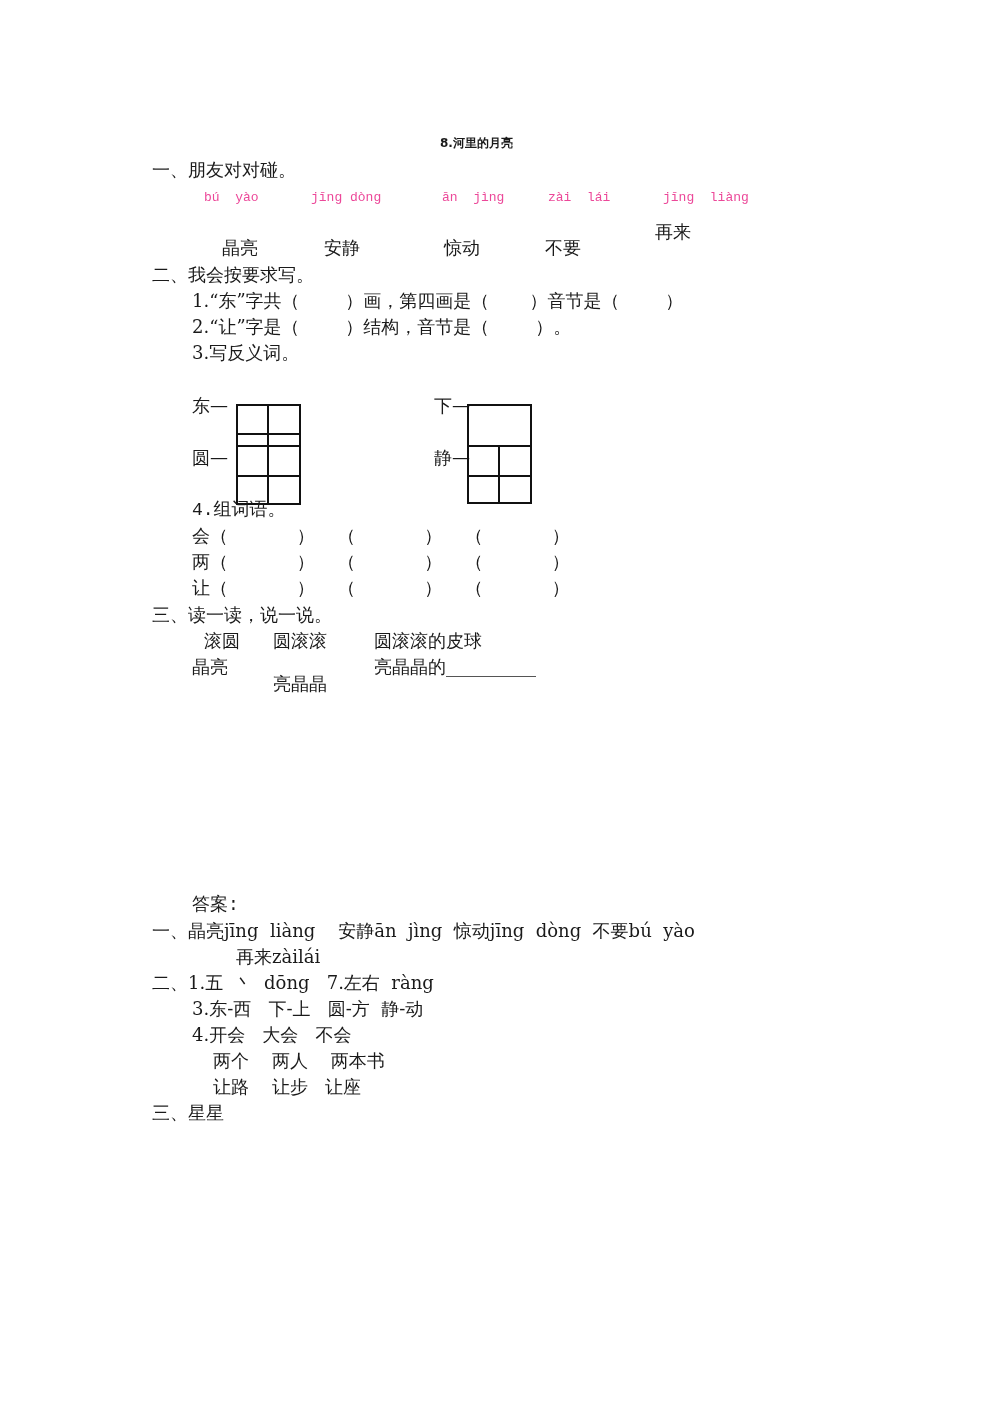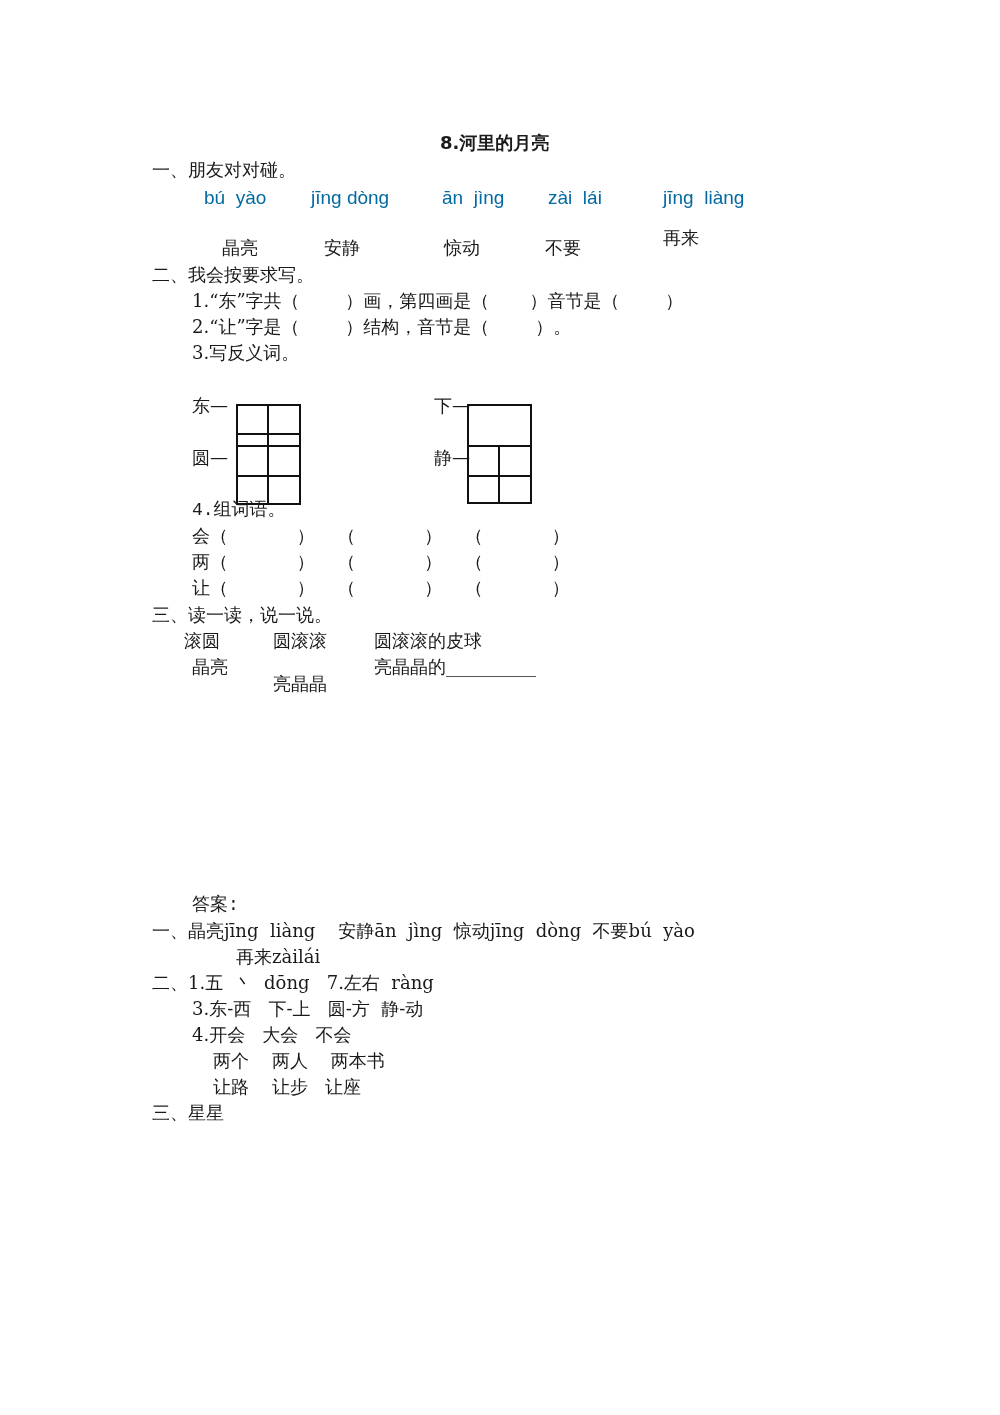--- a/index.html
+++ b/index.html
@@ -1,20 +1,20 @@
 <!DOCTYPE html>
 <html><head>
   <meta charset="utf-8">
   <style>
     html, body { margin: 0; padding: 0; background: #ffffff; }
     body { width: 1000px; height: 1415px; position: relative; overflow: hidden;
            font-family: "DejaVu Serif", "Liberation Serif", serif; color: #1a1a1a; }
     .t { position: absolute; white-space: pre; font-size: 18px; line-height: 20px; }
-    .title { font-family: "DejaVu Sans", "Liberation Sans", sans-serif; font-weight: bold; font-size: 18px; }
-    .py { font-family: Liberation Sans, sans-serif; font-size: 19px; color: #0369a1; }
+    .title { font-family: "DejaVu Sans", "Liberation Sans", sans-serif; font-weight: bold; font-size: 12px; }
+    .py { font-family: Liberation Mono, monospace; font-size: 13px; color: #ec4899; }
     .big { font-size: 18px; }
     .grid { position: absolute; border: 2px solid #111; box-sizing: border-box; }
     .hl { position: absolute; height: 2px; background: #111; }
     .vl { position: absolute; width: 2px; background: #111; }
     .blank { display: inline-block; width: 90px; border-bottom: 1px solid #555; height: 16px; vertical-align: bottom; }
   </style>
 </head>
 <body>
 
 <div class="t title" style="left:440px; top:133px;">8.河里的月亮</div>
@@ -23,21 +23,21 @@
 <div class="t py" style="left:204px; top:188px;">bú  yào</div>
 <div class="t py" style="left:311px; top:188px;">jīng dòng</div>
 <div class="t py" style="left:442px; top:188px;">ān  jìng</div>
 <div class="t py" style="left:548px; top:188px;">zài  lái</div>
 <div class="t py" style="left:663px; top:188px;">jīng  liàng</div>
 
 <div class="t big" style="left:222px; top:238px;">晶亮</div>
 <div class="t big" style="left:324px; top:238px;">安静</div>
 <div class="t big" style="left:444px; top:238px;">惊动</div>
 <div class="t big" style="left:545px; top:238px;">不要</div>
-<div class="t big" style="left:655px; top:228px;margin-left:8px;">再来</div>
+<div class="t big" style="left:655px; top:222px;">再来</div>
 
 <div class="t" style="left:152px; top:265px;">二、我会按要求写。</div>
 <div class="t" style="left:192px; top:291px;">1.“东”字共（        ）画，第四画是（       ）音节是（        ）</div>
 <div class="t" style="left:192px; top:317px;">2.“让”字是（        ）结构，音节是（        ）。</div>
 <div class="t" style="left:192px; top:343px;">3.写反义词。</div>
 
 <div class="t" style="left:192px; top:396px;">东—</div>
 <div class="t" style="left:192px; top:448px;">圆—</div>
 <div class="t" style="left:434px; top:396px;">下—</div>
 <div class="t" style="left:434px; top:448px;">静—</div>
@@ -57,21 +57,21 @@
   <div class="vl" style="left:498px; top:445px; height:59px;"></div>
 </div>
 
 <div class="t" style="left:192px; top:500px;font-family:Liberation Mono, monospace;">4.组词语。</div>
 
 <div class="t" style="left:192px; top:526px;"><span>会</span><span>（            ）    （            ）    （            ）</span></div>
 <div class="t" style="left:192px; top:552px;"><span>两</span><span>（            ）    （            ）    （            ）</span></div>
 <div class="t" style="left:192px; top:578px;"><span>让</span><span>（            ）    （            ）    （            ）</span></div>
 
 <div class="t" style="left:152px; top:605px;">三、读一读，说一说。</div>
-<div class="t" style="left:184px; top:631px;">滚圆</div>
+<div class="t" style="left:204px; top:631px;">滚圆</div>
 <div class="t" style="left:273px; top:631px;">圆滚滚</div>
 <div class="t" style="left:374px; top:631px;">圆滚滚的皮球</div>
 <div class="t" style="left:192px; top:657px;">晶亮</div>
 <div class="t" style="left:273px; top:657px;margin-top:17px;">亮晶晶</div>
 <div class="t" style="left:374px; top:657px;"><span>亮晶晶的</span><span class="blank"></span></div>
 
 <div class="t" style="left:192px; top:895px;font-family:Liberation Mono, monospace;">答案:</div>
 <div class="t" style="left:152px; top:921px;">一、晶亮jīng  liàng    安静ān  jìng  惊动jīng  dòng  不要bú  yào</div>
 <div class="t" style="left:192px; top:947px;margin-left:44px;">再来zàilái</div>
 <div class="t" style="left:152px; top:973px;">二、1.五  丶  dōng   7.左右  ràng</div>

